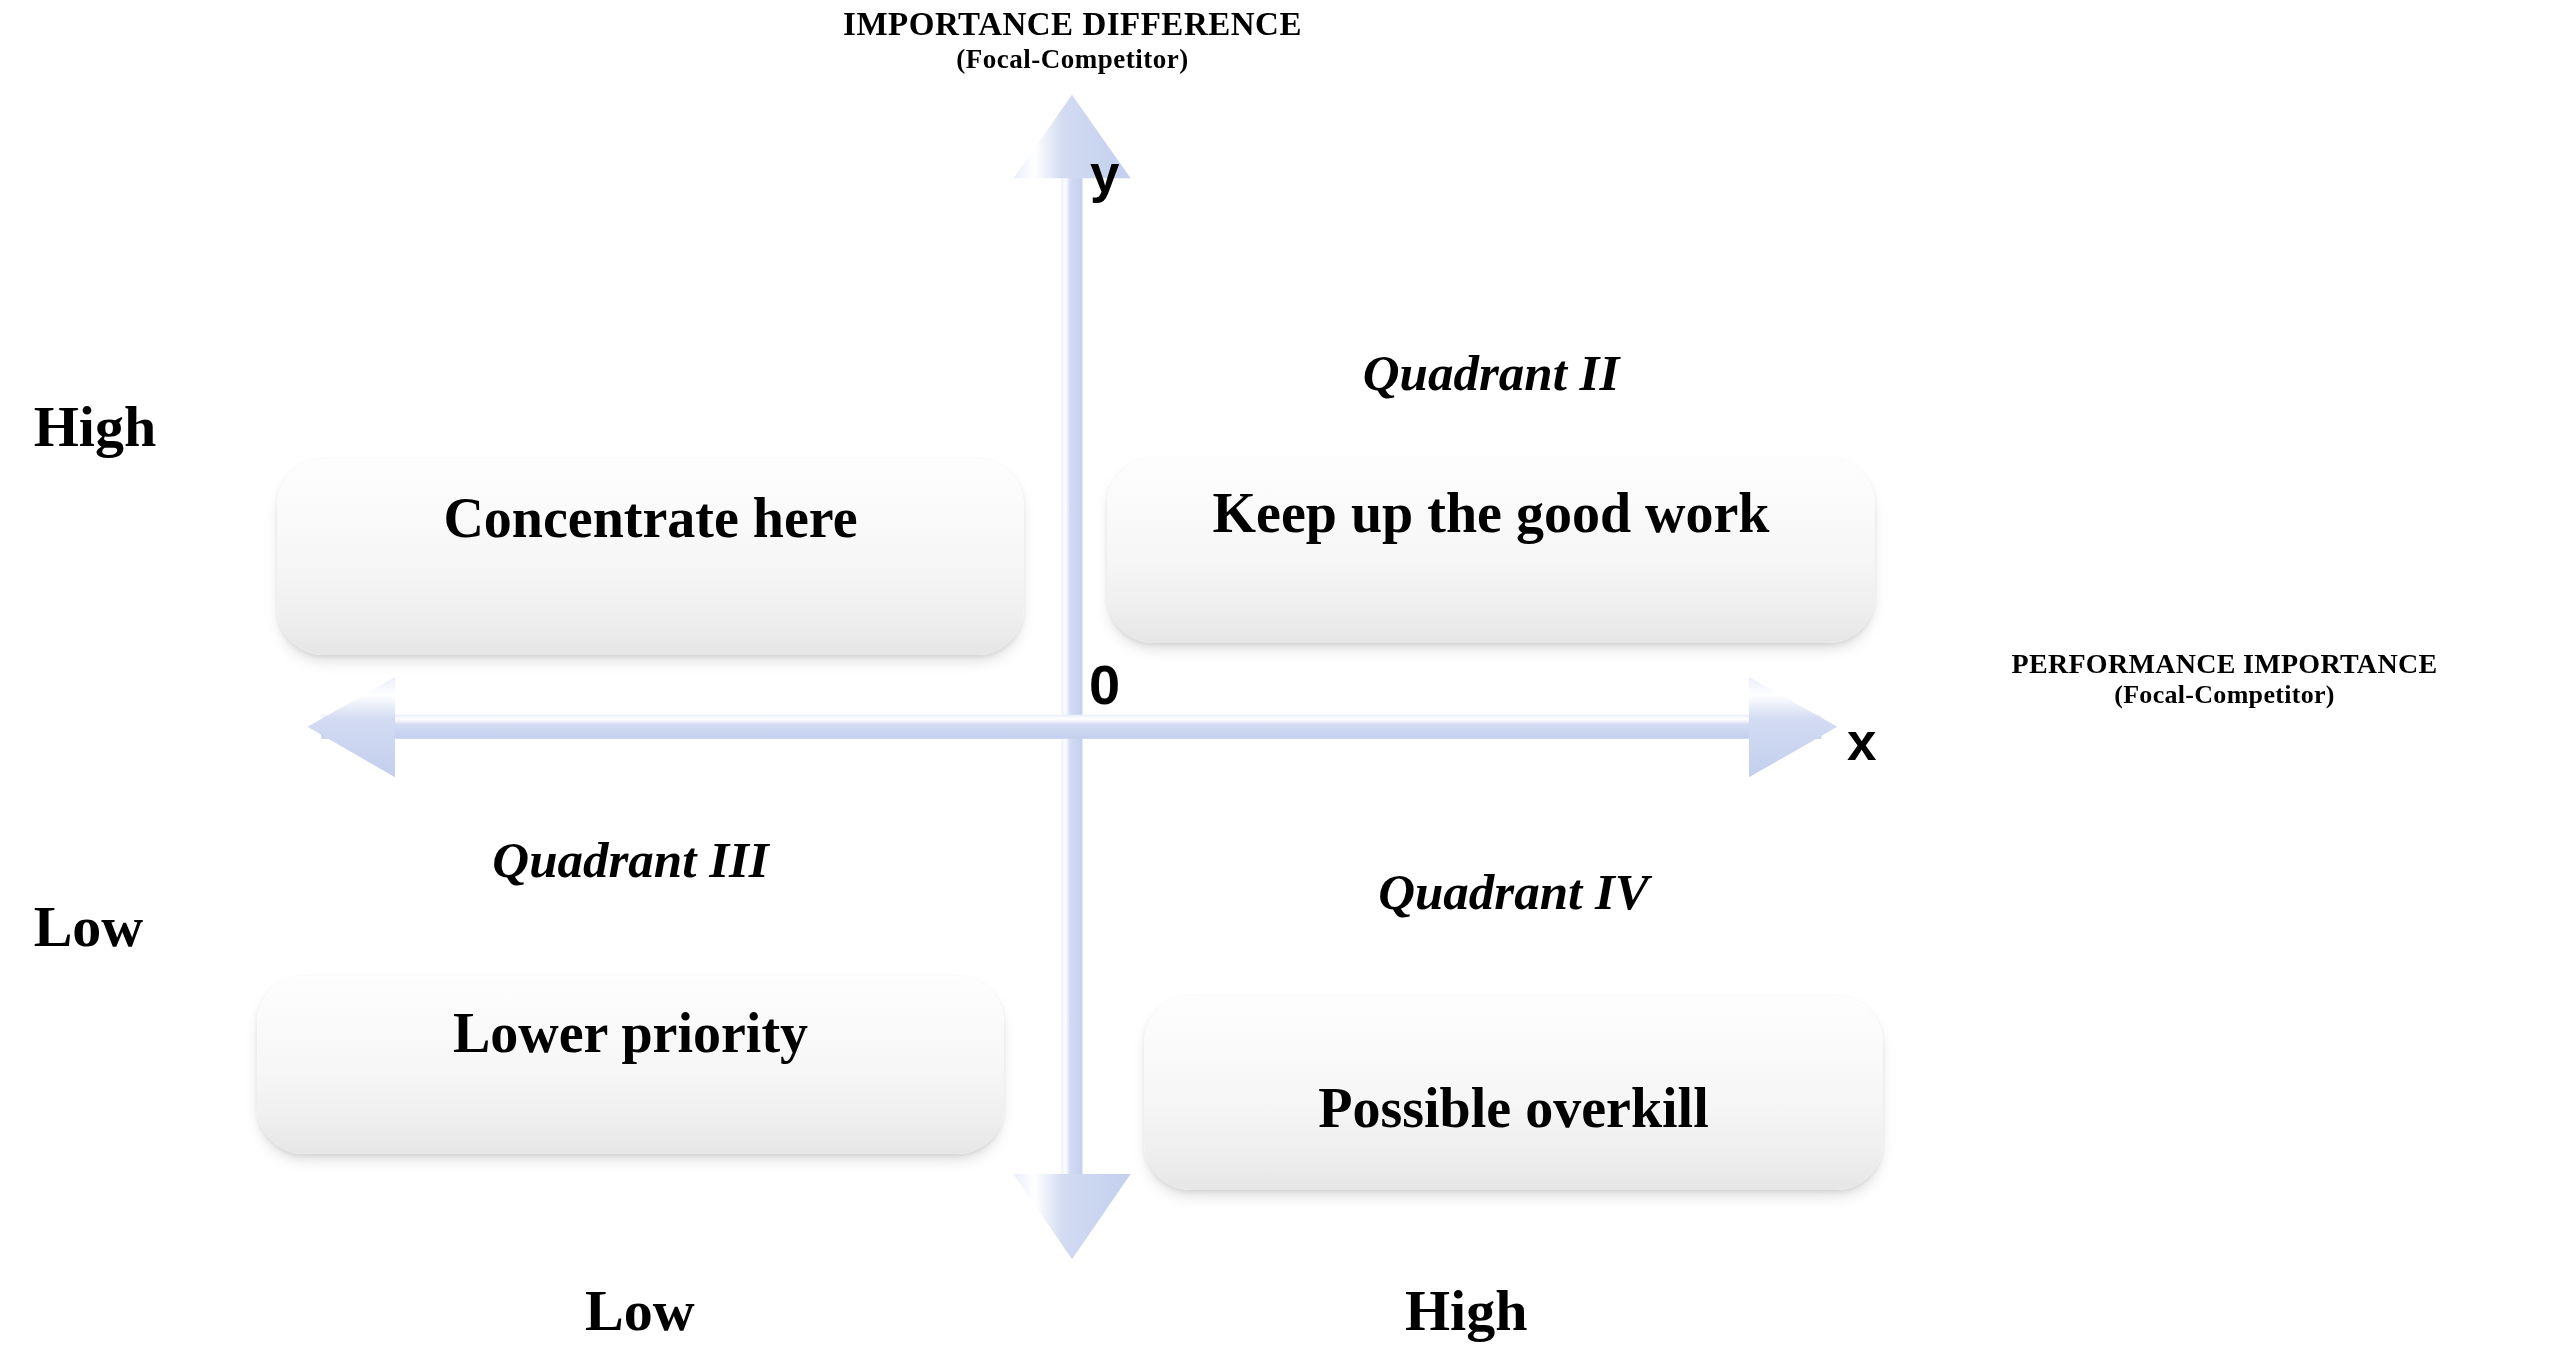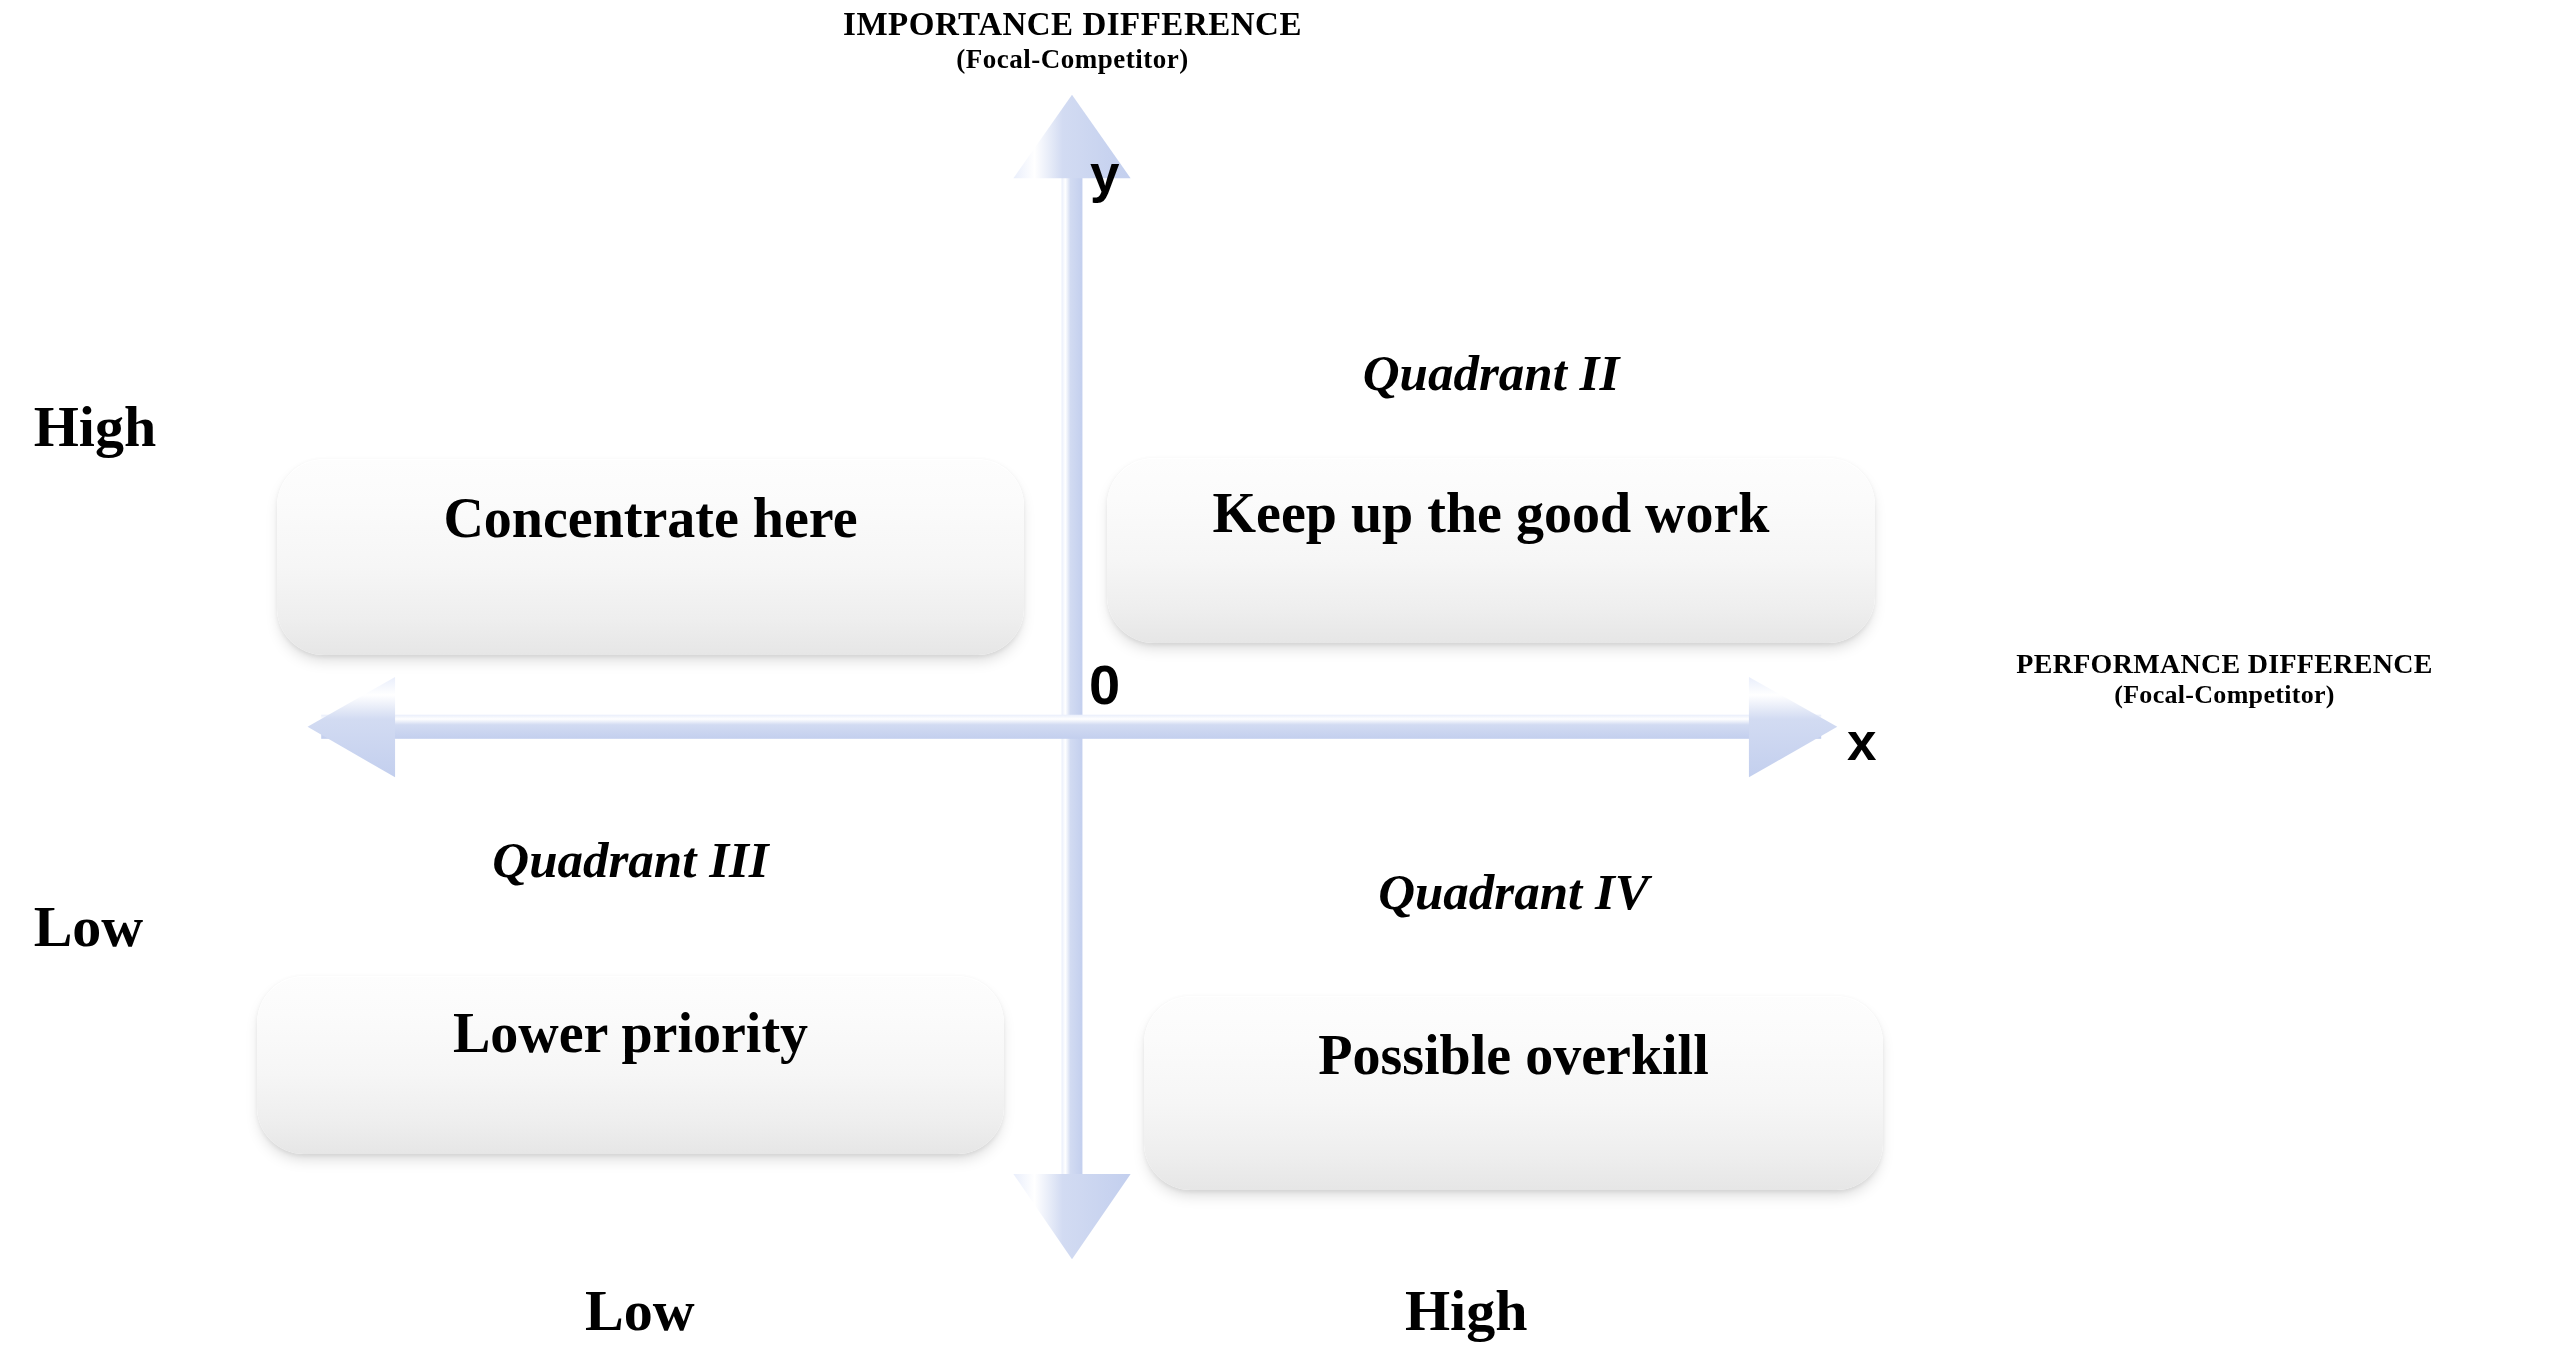--- a/index.html
+++ b/index.html
@@ -59,21 +59,21 @@
 
   #caption-q2{left:1107px;top:344px;width:768px;}
   #box-q2{left:1107px;top:458px;width:768px;height:185px;}
   #box-q2 .quad-text{padding-top:27px;text-align:center;}
 
   #caption-q3{left:257px;top:831px;width:747px;}
   #box-q3{left:257px;top:976px;width:747px;height:178px;}
   #box-q3 .quad-text{padding-top:29px;font-family:Liberation Serif, serif;}
 
   #caption-q4{left:1144px;top:863px;width:739px;}
-  #box-q4{left:1144px;top:996px;width:739px;height:194px;}
+  #box-q4{left:1144px;top:996px;width:739px;height:194px;align-items:center;}
   #box-q4 .quad-text{padding-top:30.5px;}
 </style>
 </head>
 <body>
 
 <div class="canvas">
 
   <svg class="axis-svg" viewBox="0 0 3208 1706" xmlns="http://www.w3.org/2000/svg">
     <defs>
       <linearGradient id="vgrad" x1="0" y1="0" x2="1" y2="0">
@@ -102,21 +102,21 @@
 
     <polygon points="383,905 492,843 492,968" fill="url(#hgrad)"></polygon>
   </svg>
 
   <div class="axis-title" id="y-axis-title">
     <span>IMPORTANCE DIFFERENCE</span>
     <span class="sub">(Focal-Competitor)</span>
   </div>
 
   <div class="axis-title" id="x-axis-title">
-    <span>PERFORMANCE DIFFERENCE</span>
+    <span>PERFORMANCE IMPORTANCE</span>
     <span class="sub">(Focal-Competitor)</span>
   </div>
 
   <div class="axis-letter" id="y-letter">y</div>
   <div class="axis-letter" id="x-letter">x</div>
   <div id="origin-label">0</div>
 
   <div class="scale-label" id="label-high-left">High</div>
   <div class="scale-label" id="label-low-left">Low</div>
   <div class="scale-label" id="label-low-bottom">Low</div>

